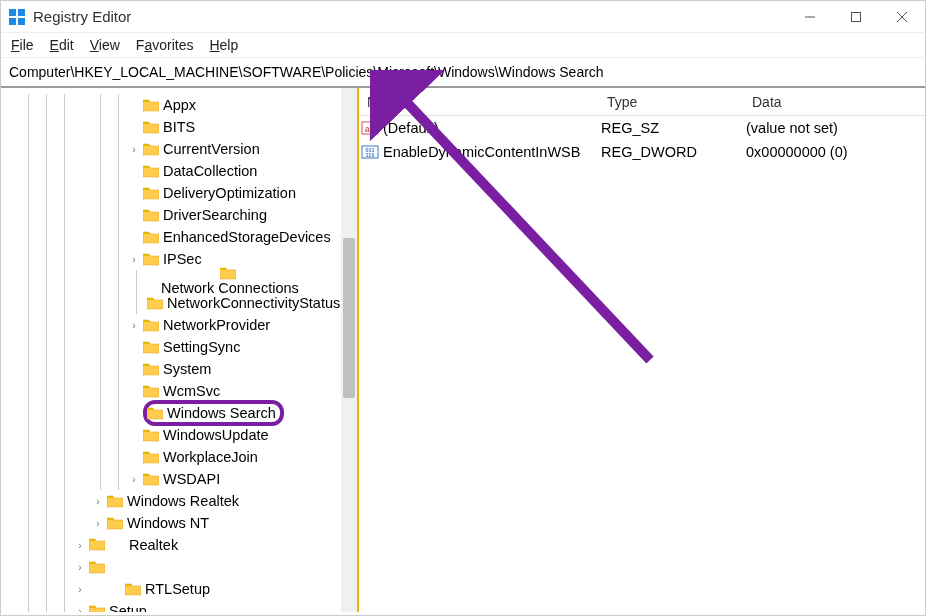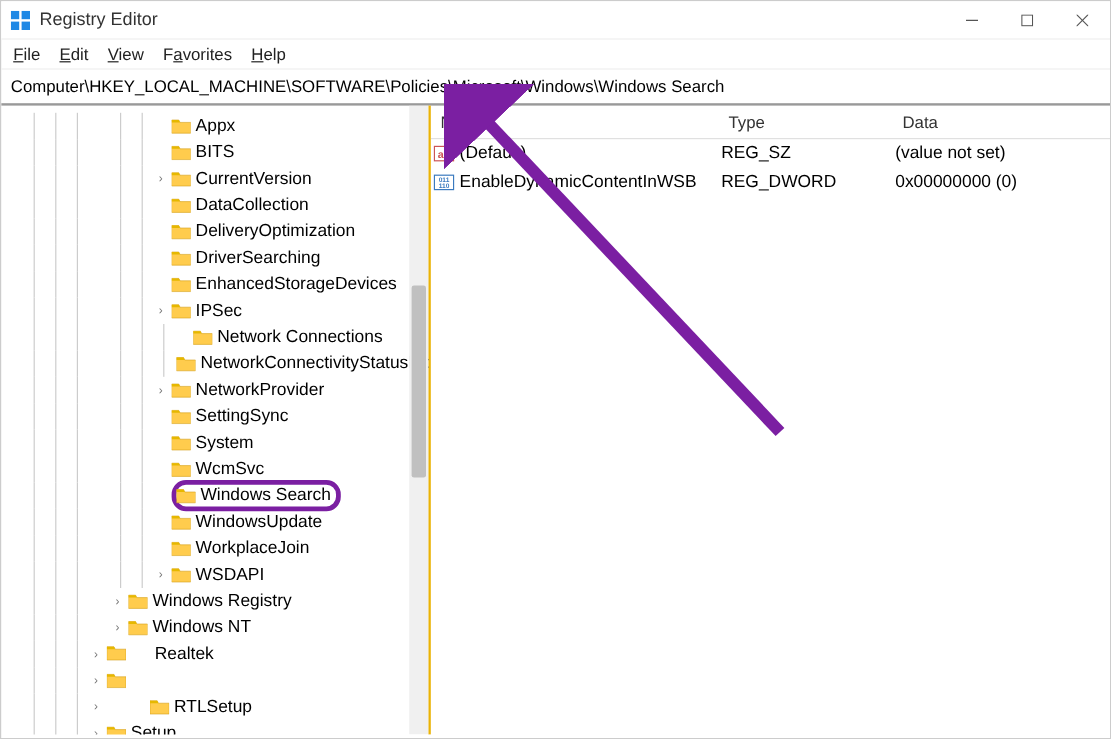--- a/index.html
+++ b/index.html
@@ -359,21 +359,21 @@
             <span class="guide-col"></span>
             <span class="guide-col line"></span>
             <span class="guide-col line"></span>
             <span class="guide-col line"></span>
             <span class="guide-col"></span>
             <span class="guide-col line"></span>
             <span class="guide-col line"></span>
             <span class="guide-col line"></span>
           </span>
           <span class="expander"></span>
-          <span style="display: inline-flex; align-items: center;">
+          <span style="display: inline-flex; align-items: center; flex-direction: column;">
             <span class="folder-icon"><svg viewBox="0 0 16 14">
                 <path d="M0 2 L0 13 L16 13 L16 4 L7 4 L6 2 Z" fill="#ffcc4d" stroke="#d4a017" stroke-width="0.5"></path>
                 <path d="M0 2 L6 2 L7 4 L0 4 Z" fill="#e6b800"></path>
               </svg></span>
             <span class="tree-label">Network Connections</span>
           </span>
         </div>
         <div class="tree-row">
           <span class="guides">
             <span class="guide-col"></span>
@@ -553,21 +553,21 @@
             <span class="guide-col line"></span>
             <span class="guide-col line"></span>
             <span class="guide-col"></span>
           </span>
           <span class="expander">›</span>
           <span style="display: inline-flex; align-items: center;">
             <span class="folder-icon"><svg viewBox="0 0 16 14">
                 <path d="M0 2 L0 13 L16 13 L16 4 L7 4 L6 2 Z" fill="#ffcc4d" stroke="#d4a017" stroke-width="0.5"></path>
                 <path d="M0 2 L6 2 L7 4 L0 4 Z" fill="#e6b800"></path>
               </svg></span>
-            <span class="tree-label">Windows Registry</span>
+            <span class="tree-label">Windows Realtek</span>
           </span>
         </div>
         <div class="tree-row">
           <span class="guides">
             <span class="guide-col"></span>
             <span class="guide-col line"></span>
             <span class="guide-col line"></span>
             <span class="guide-col line"></span>
             <span class="guide-col"></span>
           </span>

